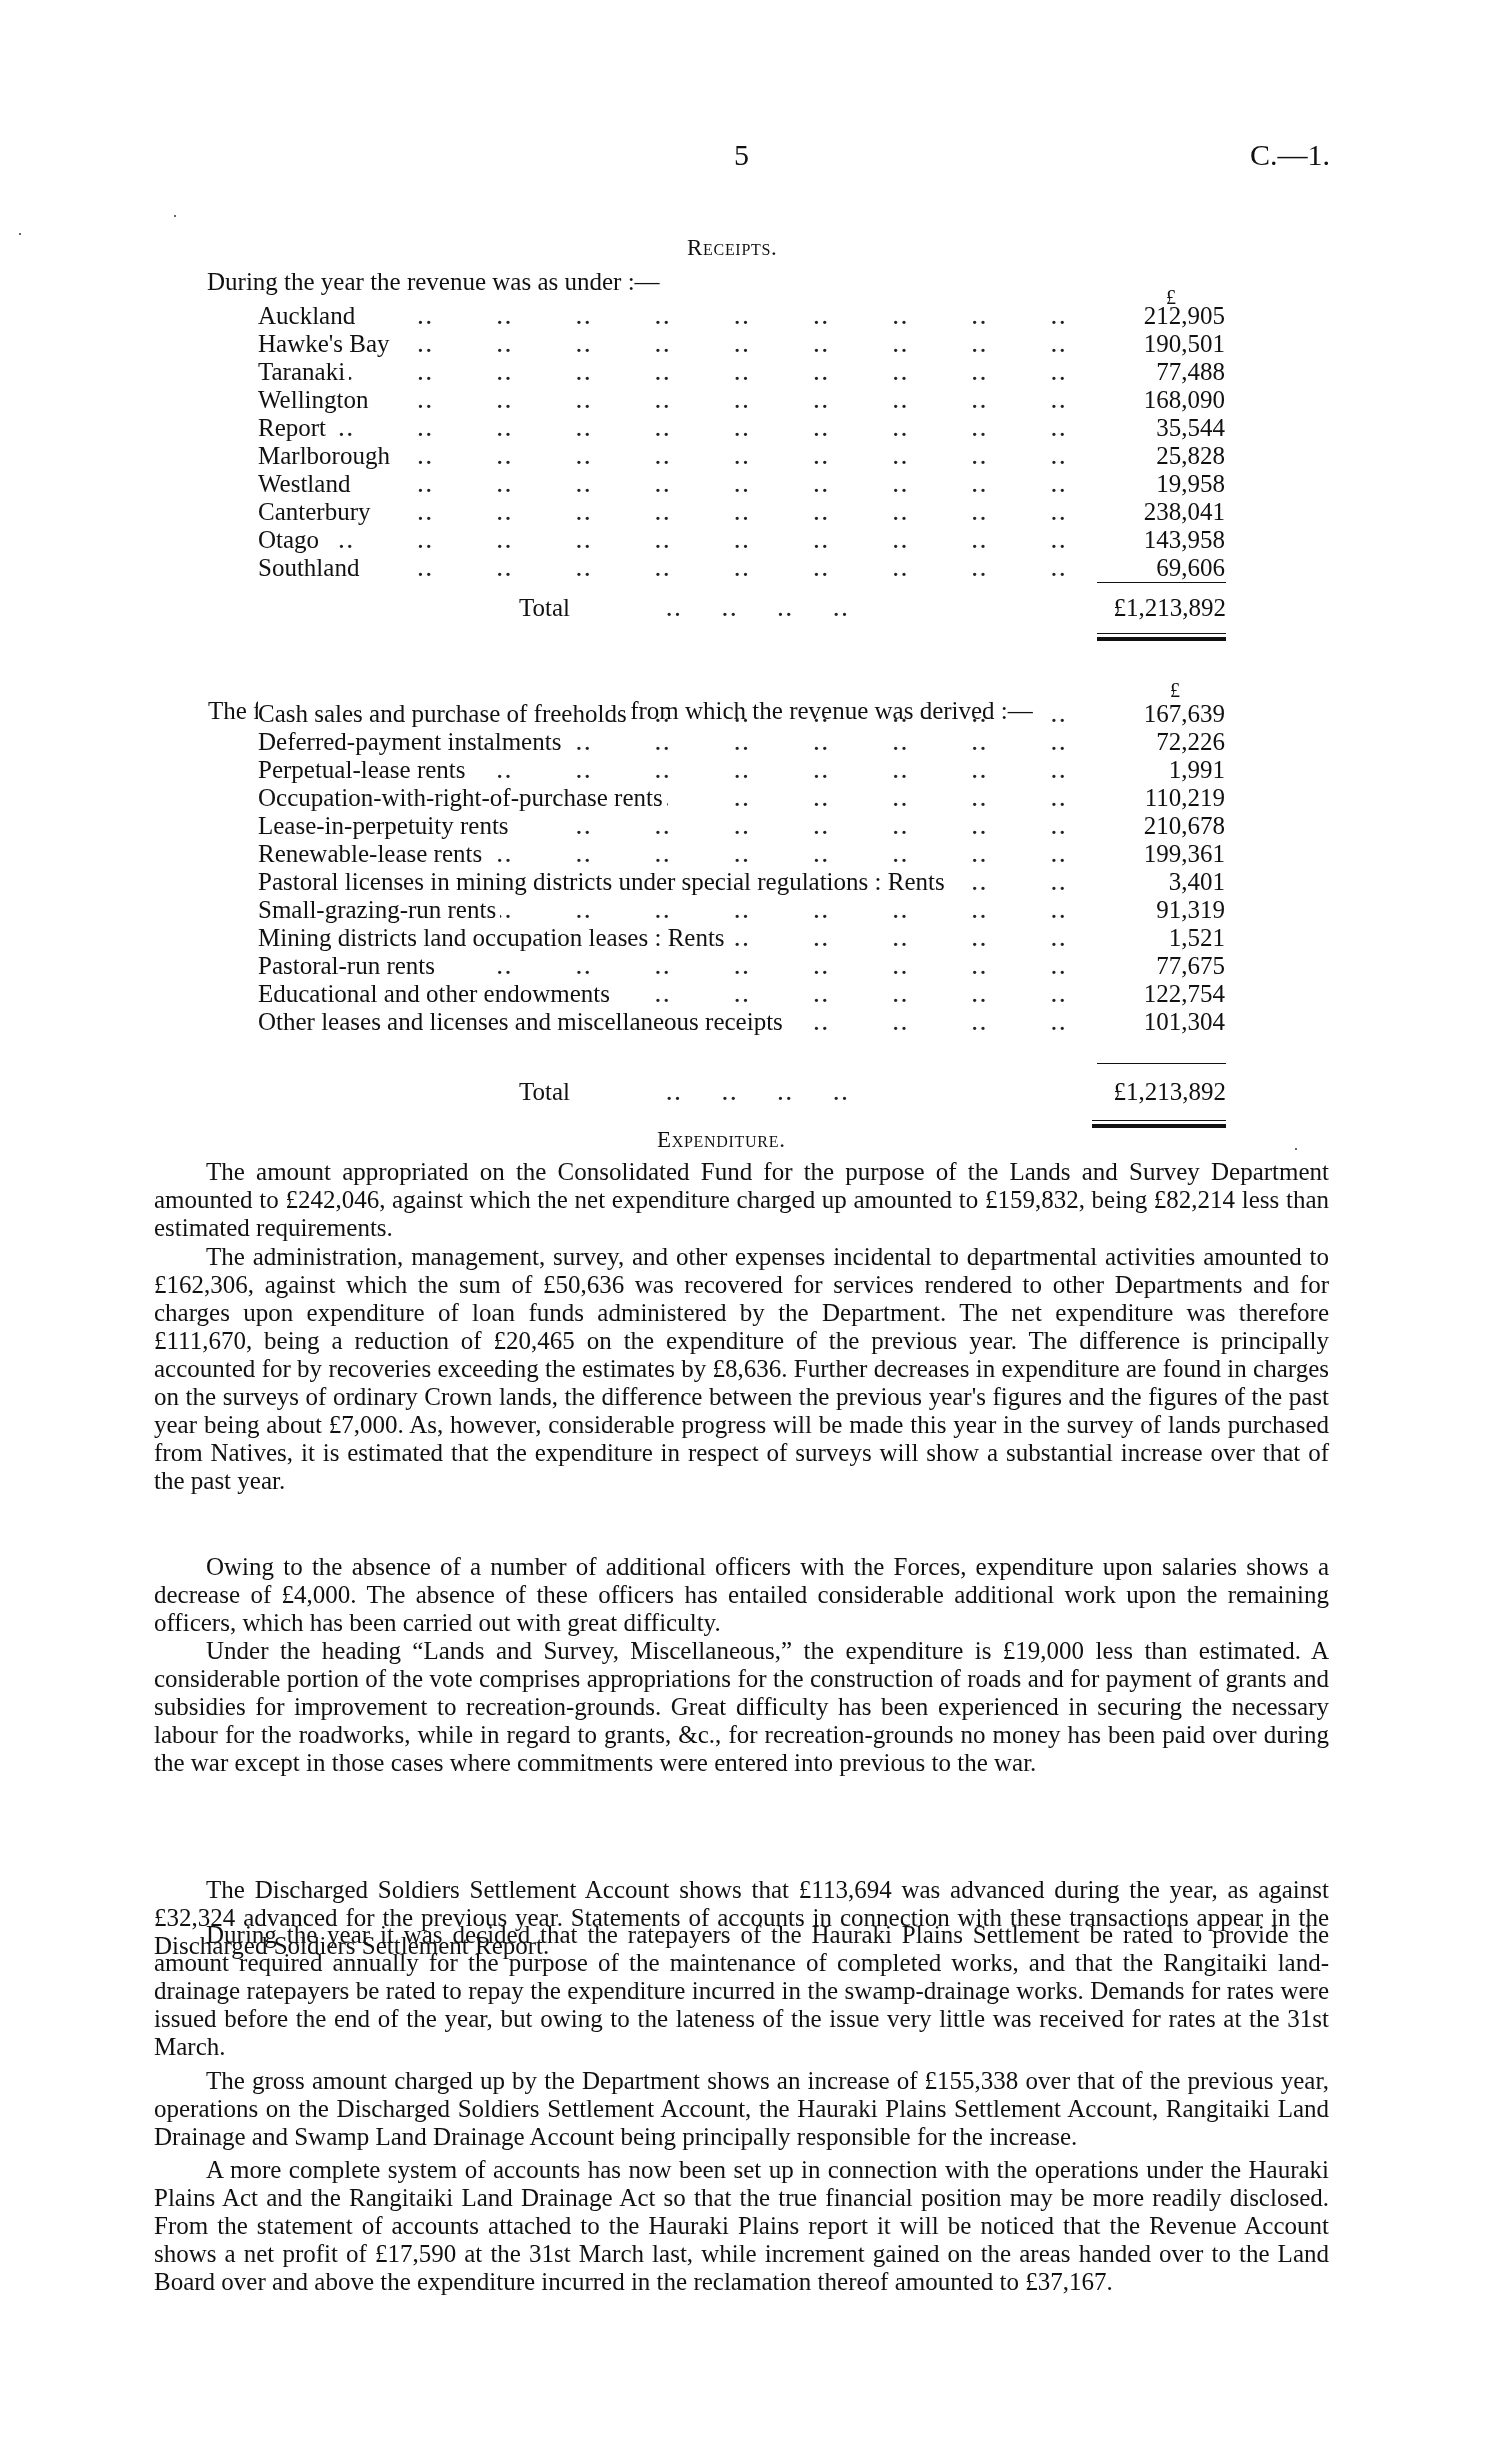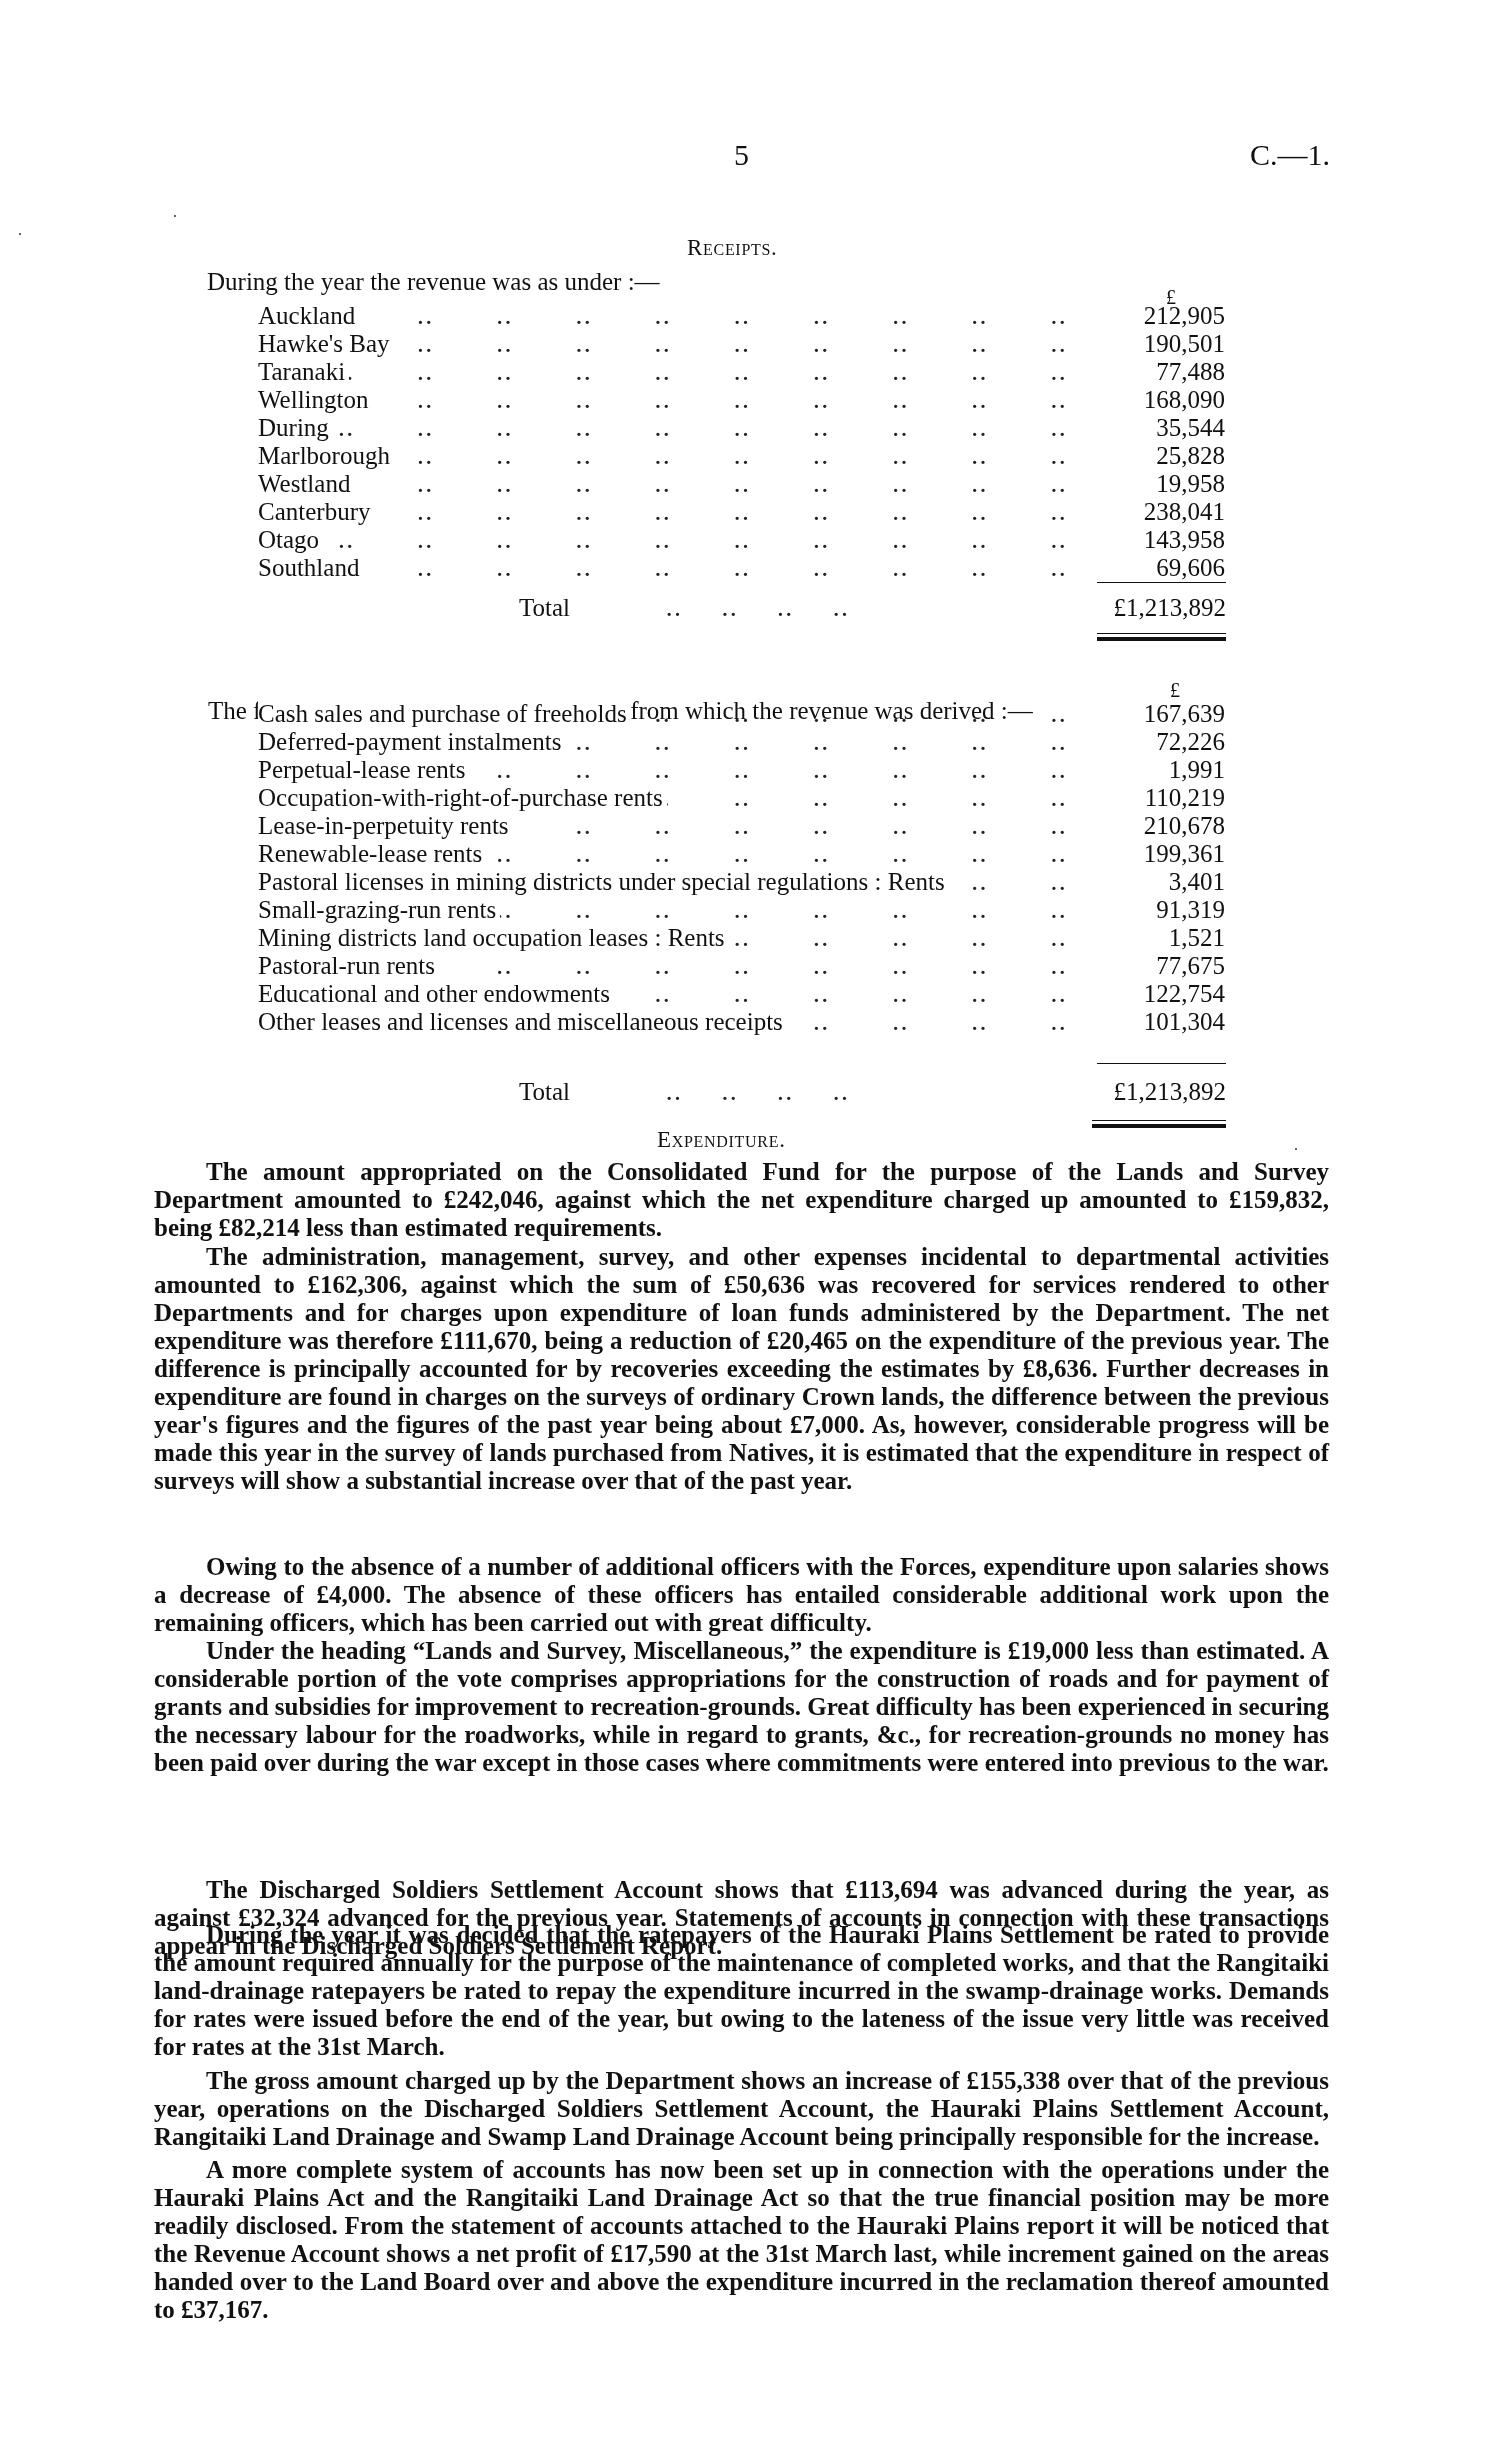--- a/index.html
+++ b/index.html
@@ -12,21 +12,21 @@
   .tbl { position: absolute; left: 258px; width: 967px; font-size: 25px; }
   .row { position: relative; height: 28px; line-height: 28px; }
   .row .label { position: absolute; left: 0; top: 0; background: #fff; padding-right: 4px; z-index: 2; }
   .row .dots { position: absolute; left: 0; right: 101px; top: 0; letter-spacing: 0; z-index: 1;
                overflow: hidden; text-align: right; color: #222; }
   .row .val { position: absolute; right: 0; top: 0; text-align: right; }
   .rule-single { position: absolute; height: 1.3px; background: #111; }
   .rule-double { position: absolute; height: 6.7px; border-top: 1.3px solid #111; }
   .rule-double::after { content: ""; position: absolute; left: 0; right: 0; top: 3.4px; height: 3.4px; background: #111; }
   .para { position: absolute; left: 154px; width: 1175px; font-size: 25px; line-height: 28px;
-          text-align: justify; text-indent: 52px; font-weight: bold; }
+          text-align: justify; text-indent: 52px; }
   .dotmark { position: absolute; width: 2px; height: 2px; background: #333; border-radius: 50%; }
 </style>
 </head>
 <body>
 
 <div class="abs pageno" style="left:734px; top:138px;">5</div>
 <div class="abs pageno" style="right:160px; top:138px;">C.—1.</div>
 
 <div class="dotmark" style="left:174px; top:215px;"></div>
 <div class="dotmark" style="left:19px; top:233px;"></div>
@@ -52,21 +52,21 @@
       <span class="label">Taranaki</span>
       <span class="val">77,488</span>
     </div>
     <div class="row">
       <span class="dots">‥   ‥   ‥   ‥   ‥   ‥   ‥   ‥   ‥   ‥   ‥   ‥   </span>
       <span class="label">Wellington</span>
       <span class="val">168,090</span>
     </div>
     <div class="row">
       <span class="dots">‥   ‥   ‥   ‥   ‥   ‥   ‥   ‥   ‥   ‥   ‥   ‥   </span>
-      <span class="label">During</span>
+      <span class="label">Report</span>
       <span class="val">35,544</span>
     </div>
     <div class="row">
       <span class="dots">‥   ‥   ‥   ‥   ‥   ‥   ‥   ‥   ‥   ‥   ‥   ‥   </span>
       <span class="label">Marlborough</span>
       <span class="val">25,828</span>
     </div>
     <div class="row">
       <span class="dots">‥   ‥   ‥   ‥   ‥   ‥   ‥   ‥   ‥   ‥   ‥   ‥   </span>
       <span class="label">Westland</span>

